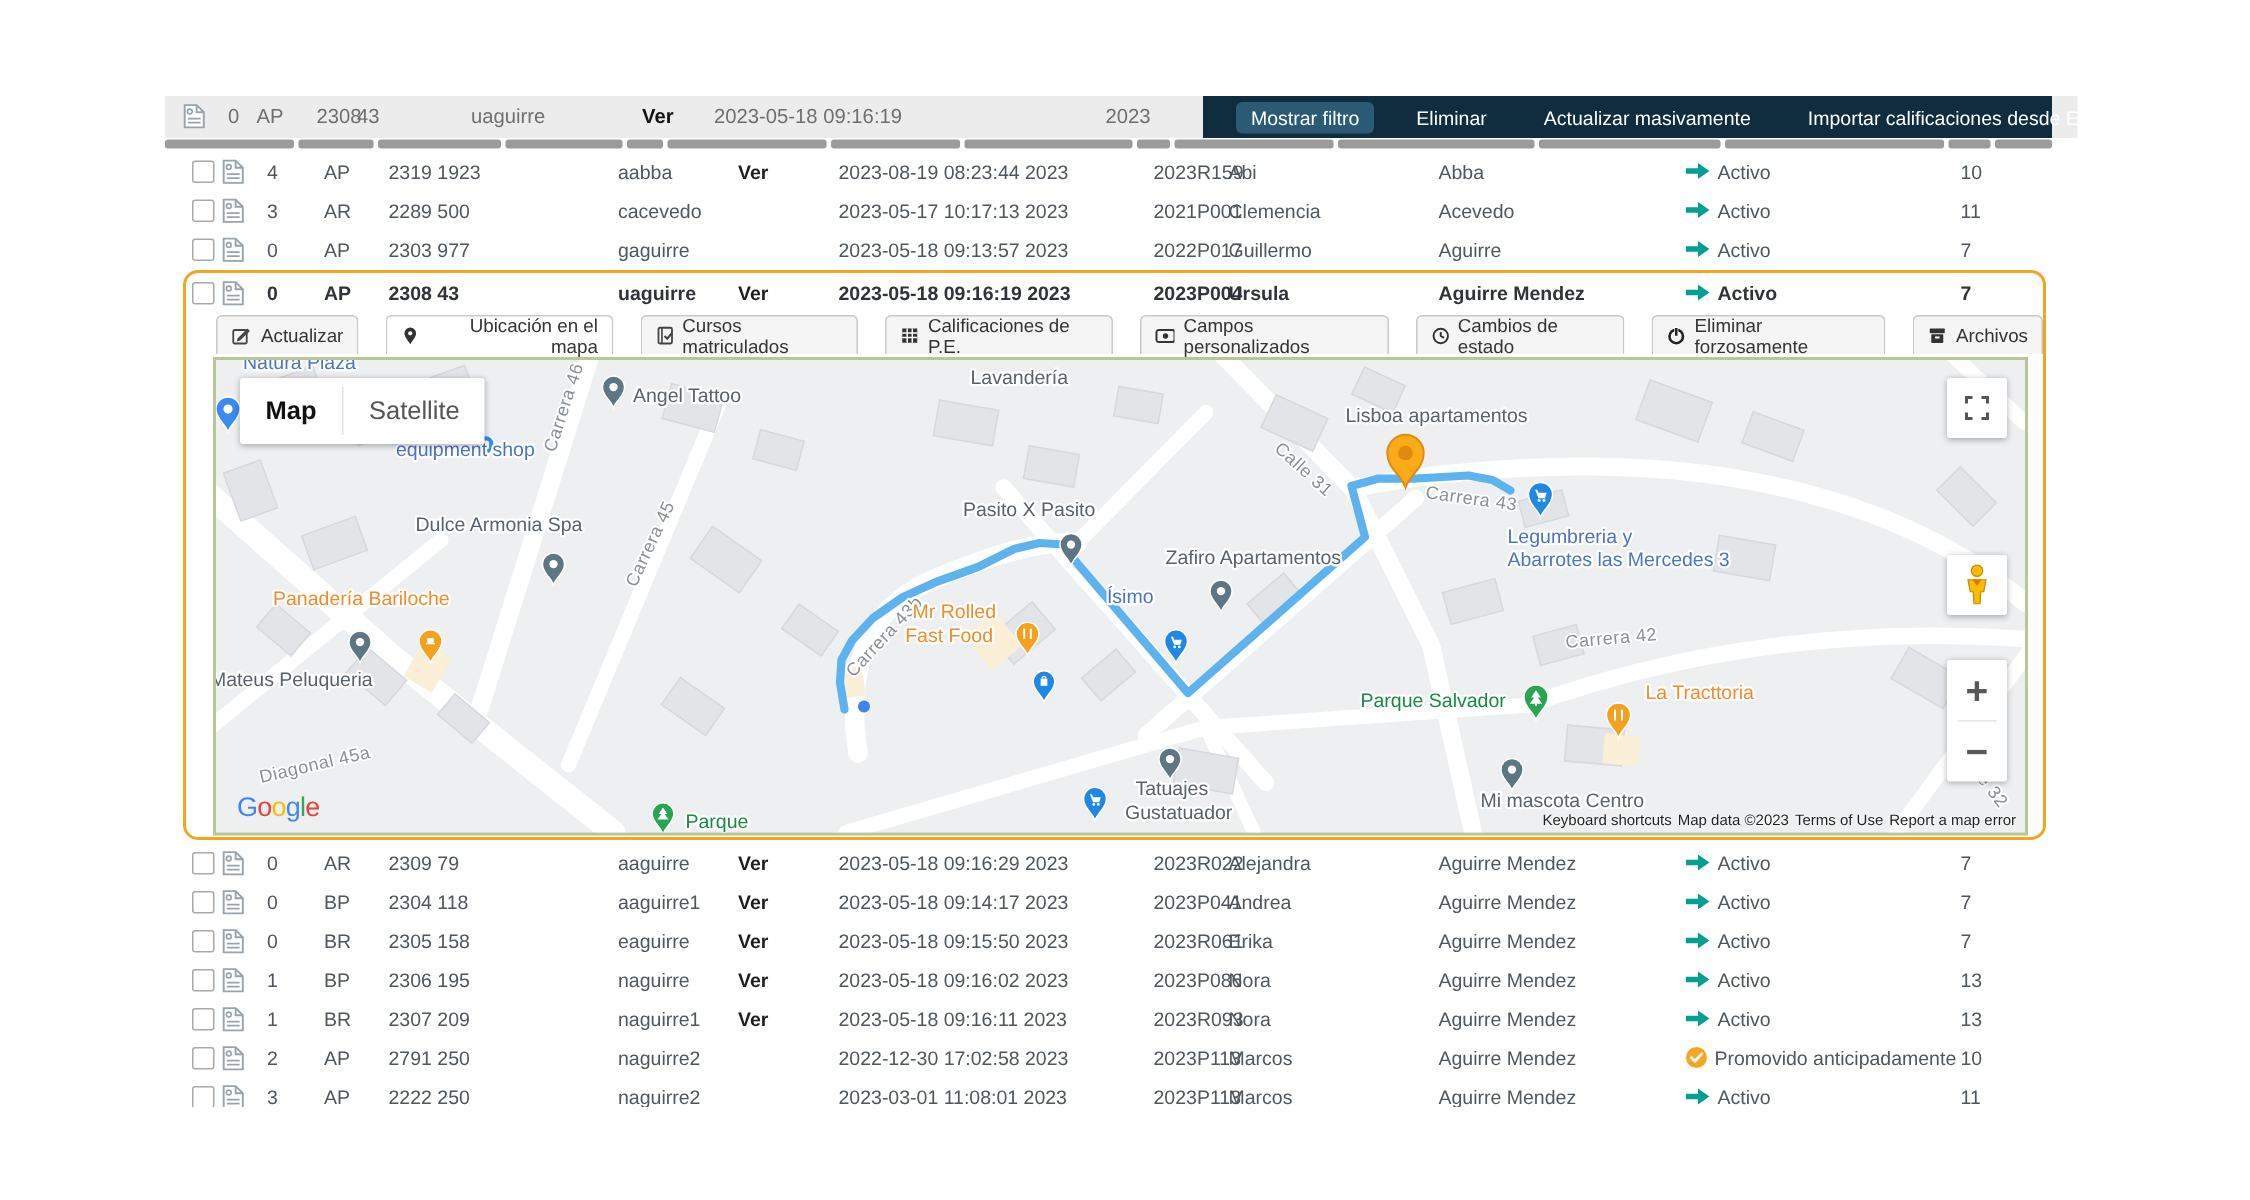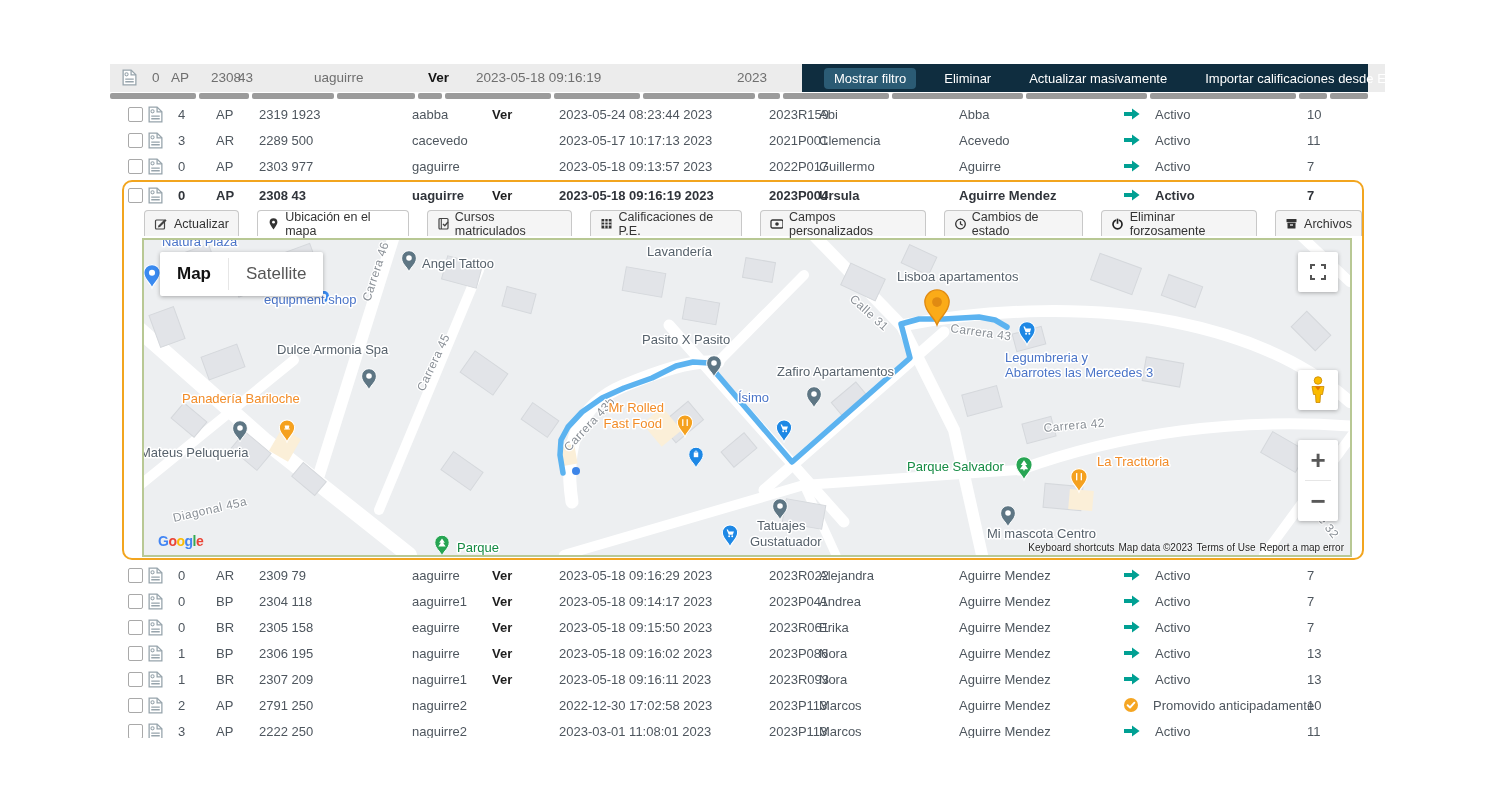--- a/index.html
+++ b/index.html
@@ -17,31 +17,31 @@
   
   .seg-bar{position:absolute;left:110px;top:93px;width:1275px;height:7px;display:flex;gap:3px;}
   .seg-bar span{display:block;height:6px;background:#9B9B9B;border-radius:2px;}
   
   .rows-top{position:absolute;left:110px;top:101px;width:1290px;}
   .rows-bottom{position:absolute;left:110px;top:562px;width:1290px;height:176px;overflow:hidden;}
   .row{display:grid;grid-template-columns:20px 30px 38px 43px 153px 80px 67px 210px 50px 140px 165px 183px 40px;
        align-items:center;height:26px;padding-left:18px;font-size:13px;color:#4E565E;white-space:nowrap;}
   .row .ver{font-weight:700;color:#1E1E1E;}
   .cb{width:13px;height:13px;border:1.4px solid #A9A9A9;border-radius:2px;background:#fff;display:inline-block;}
-  .status{display:flex;align-items:center;gap:15px;overflow:visible;}
+  .status{display:flex;align-items:center;gap:5px;overflow:visible;}
   .st-ic{flex:0 0 auto;}
   .sel .cell,.sel{font-weight:700;color:#30343A;}
   
   .detail-panel{position:absolute;left:122px;top:180px;width:1238px;height:376px;background:#fff;
                 border:2px solid #F2A51F;border-radius:10px;box-sizing:content-box;}
   .detail-panel .row{padding-left:4px;}
   .tabs{display:flex;gap:18px;margin:2px 0 0 20px;height:26px;}
   .tab{display:flex;align-items:center;gap:6px;padding:0 9px;font-size:12.5px;color:#333;
        background:#F5F5F5;border:1px solid #C8C8C8;border-bottom:none;border-radius:4px 4px 0 0;cursor:pointer;}
-  .tab.active{background:#FFFFFF;}
+  .tab.active{background:#FFFFFF;text-align:right;}
   
   .map-wrap{position:absolute;left:18px;top:56px;width:1206px;height:315px;border:2px solid #B8C894;
             overflow:hidden;background:#EDEFF1;}
   .map-svg{position:absolute;left:0;top:0;}
   .mlabel{font-family:"Liberation Sans",sans-serif;font-size:13px;font-weight:500;
           paint-order:stroke;stroke:#fff;stroke-width:3px;stroke-linejoin:round;}
   .mlabel.dark{fill:#57626C;} .mlabel.blue{fill:#4A74C8;} .mlabel.orange{fill:#F28C28;}
   .mlabel.green{fill:#168B44;}
   .mstreet{font-family:"Liberation Sans",sans-serif;font-size:12px;fill:#8A9097;letter-spacing:.4px;
            paint-order:stroke;stroke:#fff;stroke-width:2.5px;stroke-linejoin:round;}
@@ -51,21 +51,21 @@
   .gm-ms .gbtn.on{font-weight:700;color:#111;}
   .gm-ms .div{width:1px;background:#E6E6E6;margin:6px 0;}
   .gm-sq{position:absolute;right:12px;width:40px;height:40px;background:#fff;border-radius:2px;
          box-shadow:0 1px 4px rgba(0,0,0,.3);display:flex;align-items:center;justify-content:center;cursor:pointer;}
   .gm-full{top:12px;} .gm-peg{top:130px;}
   .gm-zoom{position:absolute;right:12px;top:200px;width:40px;height:81px;background:#fff;border-radius:2px;
            box-shadow:0 1px 4px rgba(0,0,0,.3);display:flex;flex-direction:column;}
   .gm-zoom .zb{flex:1;display:flex;align-items:center;justify-content:center;font-size:26px;font-weight:700;
                color:#585858;cursor:pointer;}
   .gm-zoom .zdiv{height:1px;background:#E6E6E6;margin:0 7px;}
-  .gm-logo{position:absolute;left:14px;bottom:6px;font-size:14px;font-weight:700;letter-spacing:-.5px;}
+  .gm-logo{position:absolute;left:14px;bottom:6px;font-size:18px;font-weight:400;letter-spacing:-.5px;}
   .gm-logo span{display:inline;}
   .gl1,.gl4{color:#4285F4;} .gl2,.gl6{color:#EA4335;} .gl3{color:#FBBC05;} .gl5{color:#34A853;}
   .gm-attr{position:absolute;right:6px;bottom:2px;display:flex;gap:4px;font-size:10px;color:#1F1F1F;
            text-shadow:0 0 2px #fff,0 0 2px #fff;margin-left:27px;}
   .gm-attr span{cursor:pointer;}
   .hide{position:absolute;width:0;height:0;overflow:hidden;}
 </style>
 </head>
 <body>
 
@@ -131,21 +131,21 @@
     <div class="row">
       <span class="cb"></span>
       <svg width="15" height="17">
           <use href="#i-doc"></use>
         </svg>
       <span>4</span>
       <span>AP</span>
       <span>2319 1923</span>
       <span>aabba</span>
       <span class="ver">Ver</span>
-      <span>2023-05-24 08:23:44 2023</span>
+      <span>2023-08-19 08:23:44 2023</span>
       <span>2023R159</span>
       <span>Abi</span>
       <span>Abba</span>
       <span class="status">
           <svg class="st-ic" width="16" height="12">
             <use href="#i-arrow"></use>
           </svg>
           <span>Activo</span>
         </span>
       <span>10</span>

